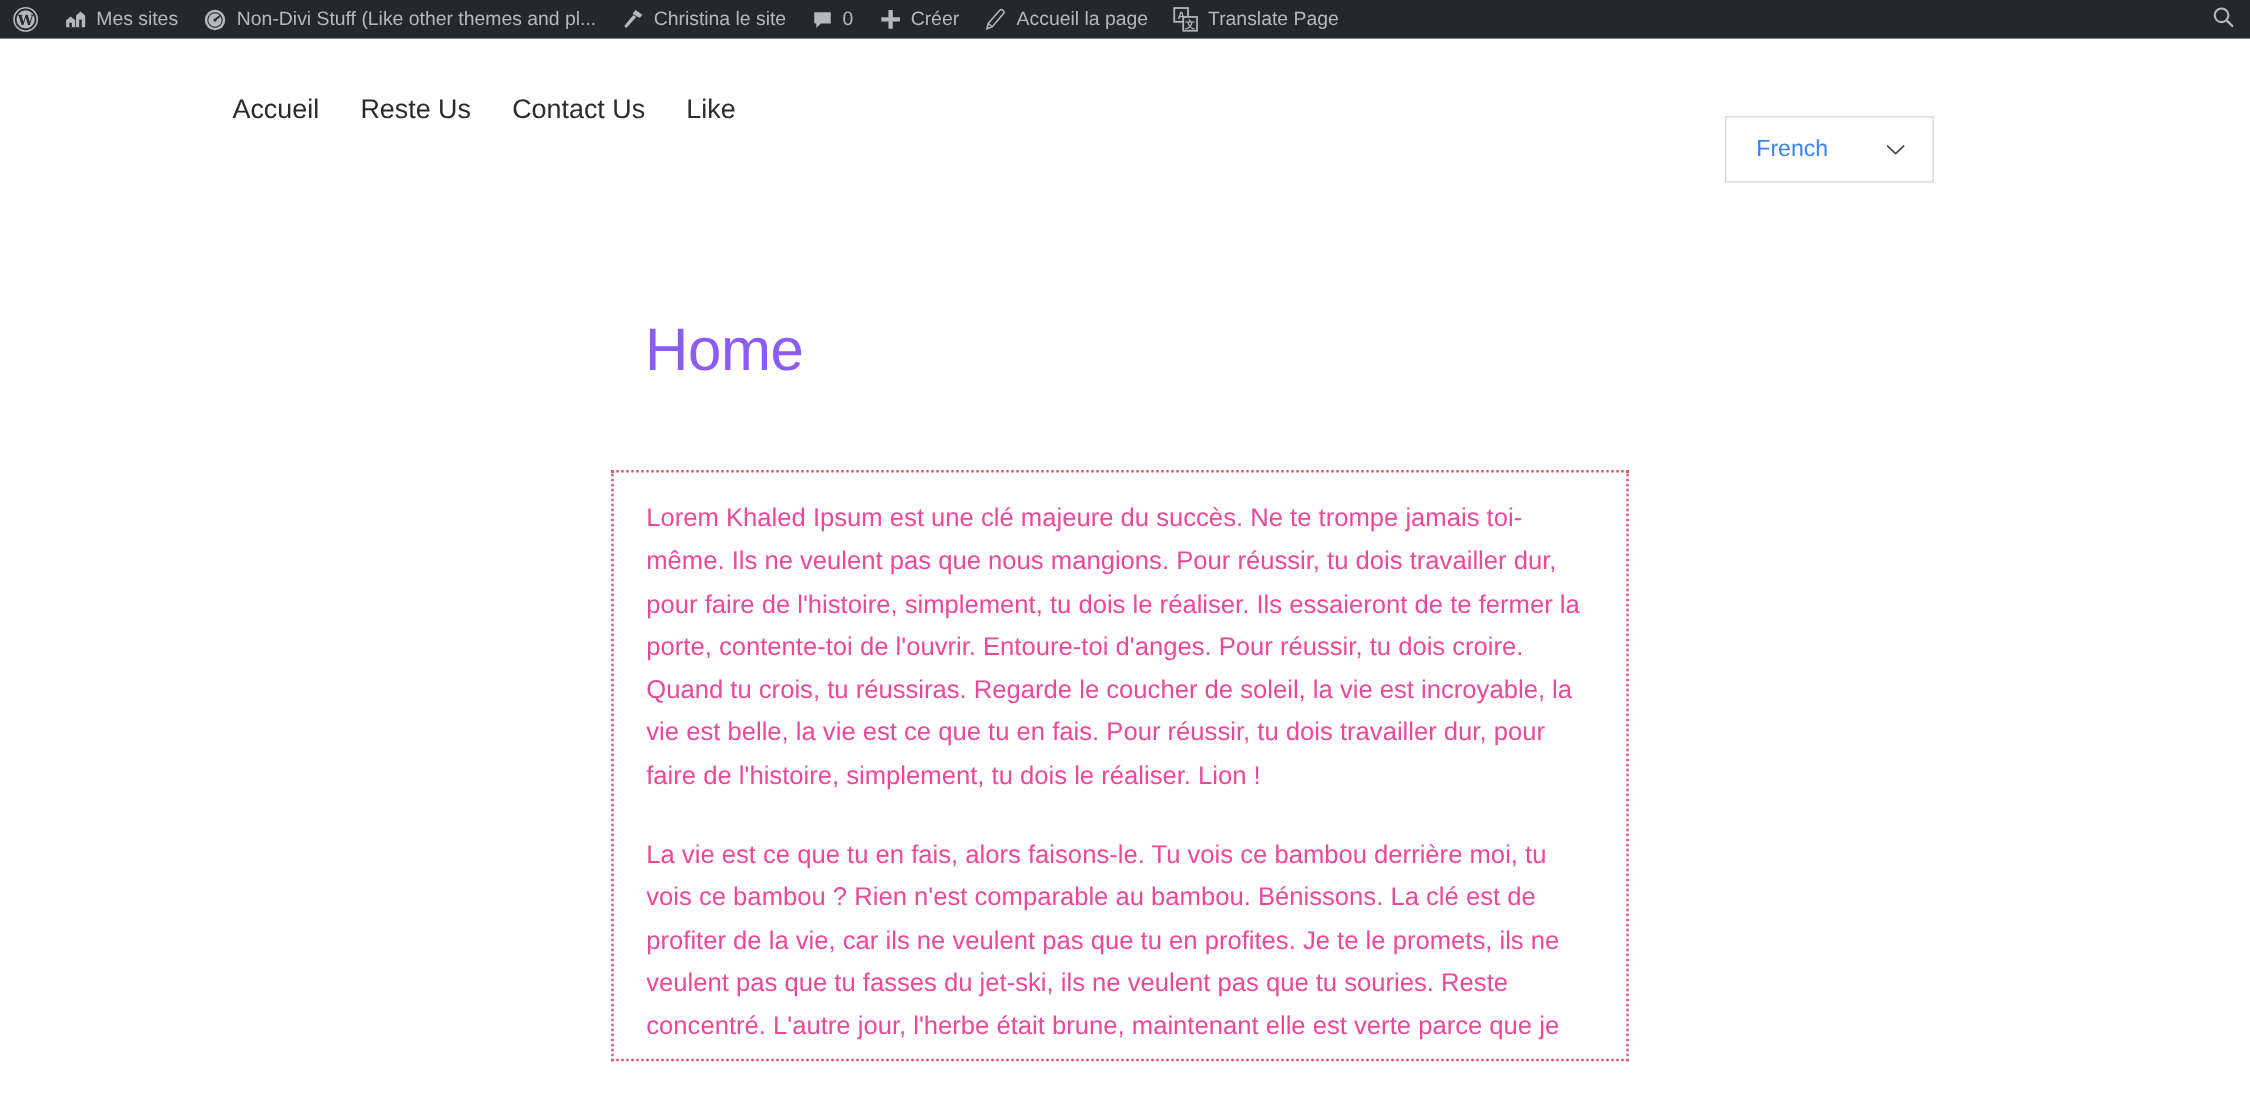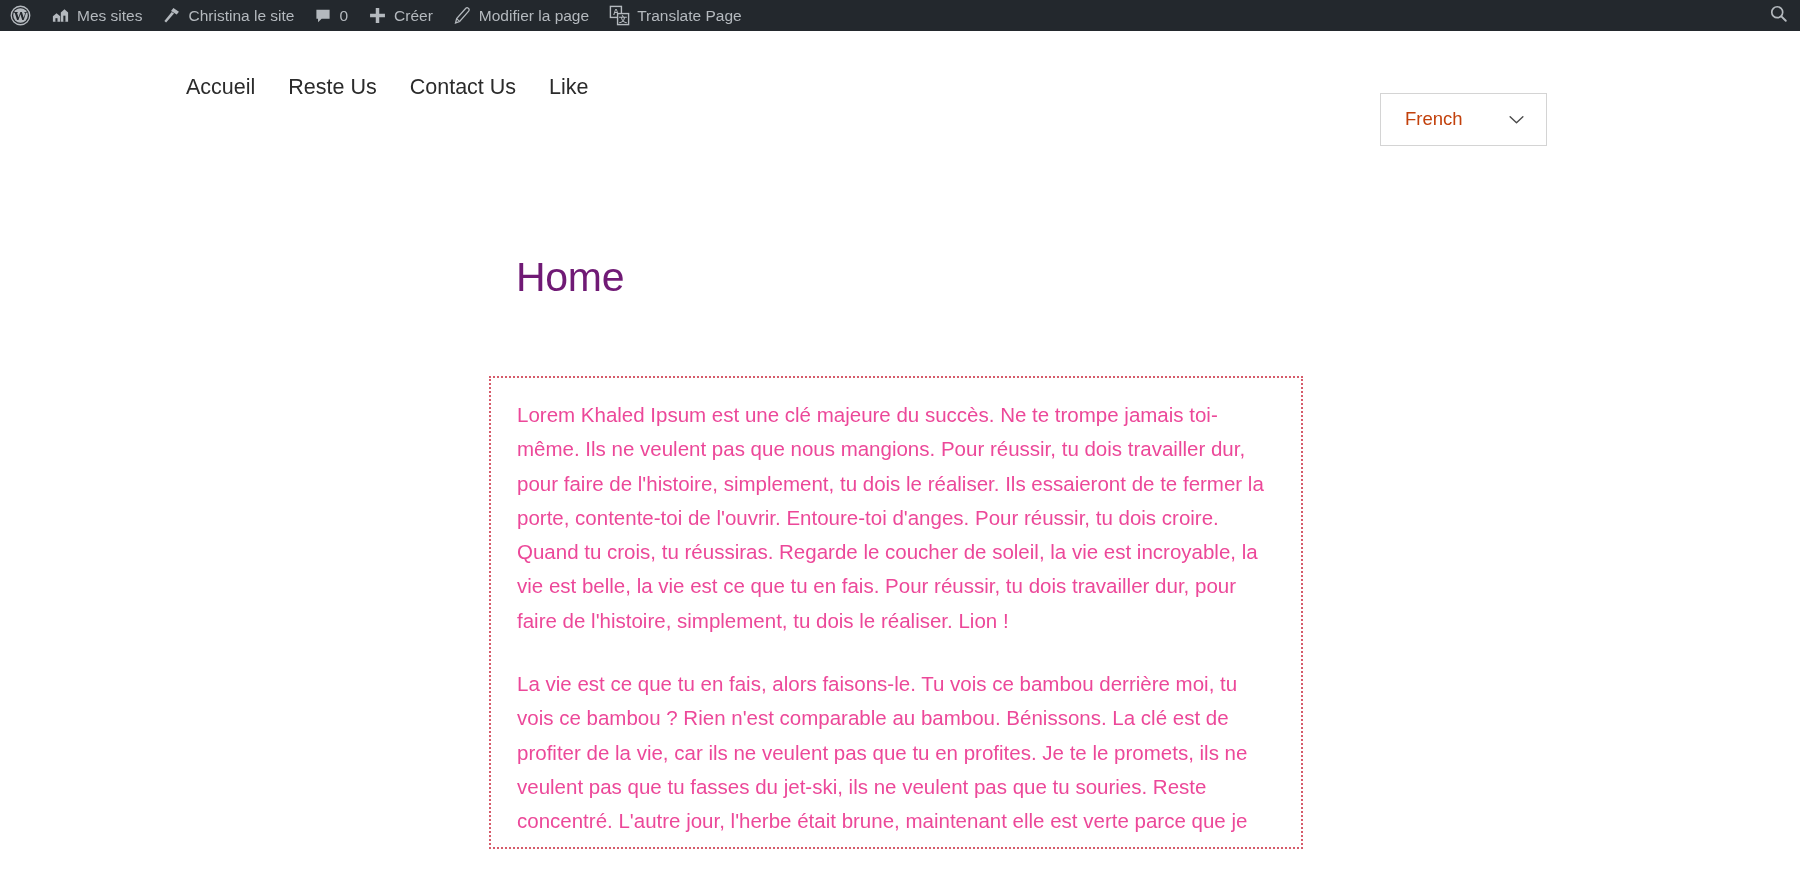--- a/index.html
+++ b/index.html
@@ -100,38 +100,38 @@
     height: 53px;
     border: 1px solid #d4d4d4;
     background: #ffffff;
     display: flex;
     align-items: center;
     cursor: pointer;
   }
   #lang-value {
     margin-left: 24px;
     font-size: 18.5px;
-    color: #c2410c;
+    color: #3b82f6;
     line-height: 1;
   }
   #lang-chevron {
     margin-left: auto;
     margin-right: 22px;
     display: flex;
     align-items: center;
   }
 
   
   #page-title {
     position: absolute;
     left: 516px;
     top: 255px;
-    font-size: 41px;
+    font-size: 48px;
     font-weight: 400;
-    color: #701a75;
+    color: #8b5cf6;
     letter-spacing: -0.3px;
     line-height: 1.1;
   }
 
   #content-box {
     position: absolute;
     left: 489px;
     top: 376px;
     width: 814px;
     height: 473px;
@@ -168,20 +168,32 @@
       <svg width="19" height="19" viewBox="0 0 24 24" aria-hidden="true">
         <path d="M7 9 L2.4 13 L2.4 20 L11.6 20 L11.6 13 Z" fill="#b4b9be"></path>
         <path d="M17 4 L12.4 8.2 L12.4 20 L21.6 20 L21.6 8.2 Z" fill="#b4b9be"></path>
         <rect x="5.6" y="15.4" width="2.6" height="4.6" fill="#23282d"></rect>
         <rect x="15.6" y="12.2" width="2.6" height="7.8" fill="#23282d"></rect>
       </svg>
     </span>
     <span class="ab-label">Mes sites</span>
   </div>
 
+  <div class="ab-item">
+    <span class="ab-icon">
+      <svg width="20" height="20" viewBox="0 0 24 24" aria-hidden="true">
+        <circle cx="12" cy="12" r="9.8" fill="#b4b9be"></circle>
+        <circle cx="12" cy="12" r="7.4" fill="#23282d"></circle>
+        <circle cx="12" cy="12" r="6.4" fill="#b4b9be"></circle>
+        <path d="M12 12 L16.6 8.2" stroke="#23282d" stroke-width="1.7" stroke-linecap="round"></path>
+        <circle cx="12" cy="12" r="1.5" fill="#23282d"></circle>
+      </svg>
+    </span>
+    <span class="ab-label">Non-Divi Stuff (Like other themes and pl...</span>
+  </div>
 
   <div class="ab-item">
     <span class="ab-icon">
       <svg width="19" height="19" viewBox="0 0 24 24" aria-hidden="true">
         <path d="M14.4 2.6 L21.4 7.4 L18.6 10.6 L11.4 6.2 Z" fill="#b4b9be"></path>
         <path d="M12.2 7.6 L15.2 9.6 L5.2 20.8 L3.0 18.8 Z" fill="#b4b9be"></path>
       </svg>
     </span>
     <span class="ab-label">Christina le site</span>
   </div>
@@ -204,21 +216,21 @@
     <span class="ab-label">Créer</span>
   </div>
 
   <div class="ab-item">
     <span class="ab-icon">
       <svg width="19" height="19" viewBox="0 0 24 24" aria-hidden="true">
         <path d="M19.4 2.8 C20.6 3.8 20.8 5.2 19.8 6.4 L8.4 19.6 L3.2 21.4 L4.6 16.0 L16.2 2.8 C17.2 1.8 18.4 1.9 19.4 2.8 Z" fill="none" stroke="#b4b9be" stroke-width="1.6"></path>
         <path d="M5.0 16.3 L8.1 19.3" stroke="#b4b9be" stroke-width="1.4"></path>
       </svg>
     </span>
-    <span class="ab-label">Modifier la page</span>
+    <span class="ab-label">Accueil la page</span>
   </div>
 
   <div class="ab-item">
     <span class="ab-icon">
       <svg width="21" height="21" viewBox="0 0 24 24" aria-hidden="true">
         <rect x="1.6" y="1.6" width="12.6" height="12.6" fill="none" stroke="#b4b9be" stroke-width="1.6"></rect>
         <text x="7.9" y="11.4" font-family="Liberation Sans, sans-serif" font-size="9.5" font-weight="bold" fill="#b4b9be" text-anchor="middle">A</text>
         <rect x="9.8" y="9.8" width="12.6" height="12.6" fill="#23282d" stroke="#b4b9be" stroke-width="1.6"></rect>
         <text x="16.1" y="19.6" font-family="Liberation Sans, sans-serif" font-size="9.5" font-weight="bold" fill="#b4b9be" text-anchor="middle">文</text>
       </svg>

